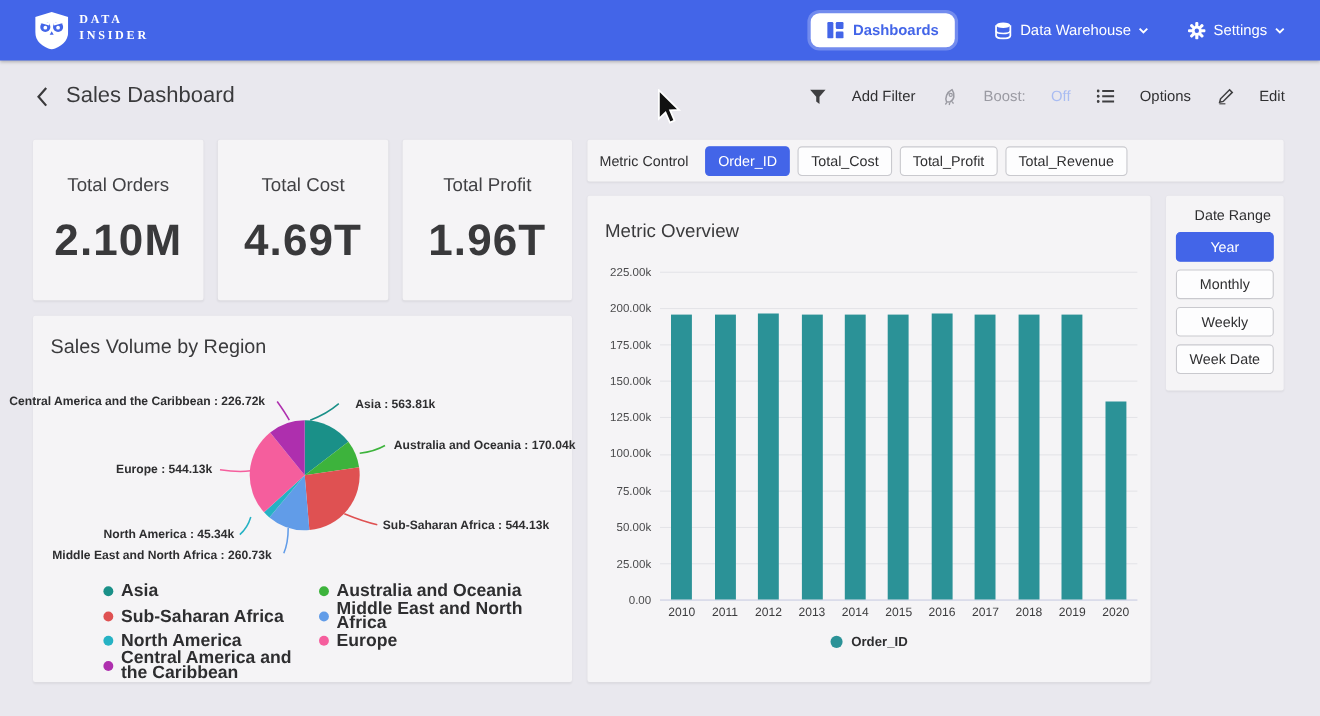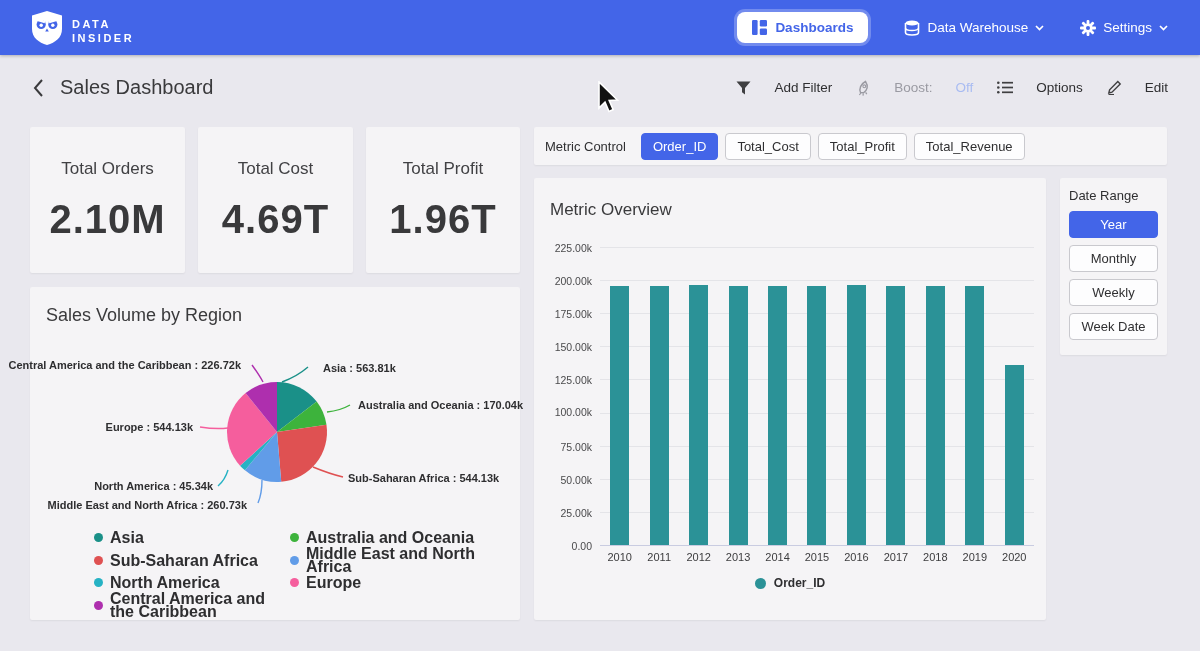--- a/index.html
+++ b/index.html
@@ -4,21 +4,21 @@
 <style>
   :root { --accent:#4365e8; --card:#f5f4f6; --page:#e9e8ee; --ink:#3a3a3c; }
   * { margin:0; padding:0; box-sizing:border-box; }
   html,body { width:1200px; height:651px; }
   body { font-family:"Liberation Sans","DejaVu Sans",sans-serif; background:var(--page); overflow:hidden; }
   #app { position:relative; width:1200px; height:651px; background:var(--page); }
 
   
   .navbar { position:absolute; left:0; top:0; width:1200px; height:55px; background:var(--accent);
             display:flex; align-items:center; padding:0 32px; box-shadow:0 1px 3px rgba(0,0,0,.25); }
-  .brand { display:flex; align-items:flex-end; gap:10px; }
+  .brand { display:flex; align-items:flex-start; gap:10px;font-family:Liberation Serif, serif; }
   .brand-text { color:#fff; font-size:11px; font-weight:bold; letter-spacing:2.5px; line-height:14px; }
   .nav-right { margin-left:auto; display:flex; align-items:center; gap:36px; }
   .nav-pill { display:flex; align-items:center; gap:8px; background:#fff; color:var(--accent);
               font-size:13.5px; font-weight:bold; padding:8px 15px; border-radius:8px; cursor:pointer;
               box-shadow:0 0 0 3px rgba(255,255,255,.25); }
   .nav-item { display:flex; align-items:center; gap:7px; color:#fff; font-size:13.5px; font-weight:500; cursor:pointer; }
 
   
   .page-header { position:absolute; left:0; top:55px; width:1200px; height:65px; display:flex; align-items:center; padding:0 32px; }
   .back-btn { display:flex; align-items:center; cursor:pointer; margin-right:16px; }
@@ -62,21 +62,21 @@
   .bar-slot { flex:1; display:flex; justify-content:center; align-items:flex-end; height:100%; }
   .bar { width:19px; }
   .xlabels { position:absolute; left:66px; top:373px; width:434px; display:flex; }
   .xlabel { flex:1; text-align:center; font-size:11px; color:#3c3c3e; }
   .bar-legend { position:absolute; left:0; top:398px; width:100%; display:flex; justify-content:center; align-items:center; gap:8px;
                 font-size:12px; font-weight:bold; color:#2e2e30; }
   .bar-legend .legend-dot { width:11px; height:11px; flex:0 0 11px; }
 
   
   .date-panel { left:1060px; top:178px; width:107px; height:177px; padding:10px 9px; }
-  .date-label { font-size:13px; color:#2f2f31; margin-bottom:8px; }
+  .date-label { font-size:13px; color:#2f2f31; margin-bottom:8px;margin-left:17px; }
   .date-btn { display:block; width:100%; text-align:center; font-size:13px; color:#2f2f31; background:#fdfdfe;
               border:1px solid #c9c9ce; border-radius:4px; padding:5px 0; margin-bottom:7px; cursor:pointer; }
   .date-btn.selected { background:var(--accent); border-color:var(--accent); color:#fff; }
 
   .cursor { position:absolute; left:597px; top:81px; pointer-events:none; z-index:50; }
 </style>
 </head>
 <body>
 
 <div id="app">

